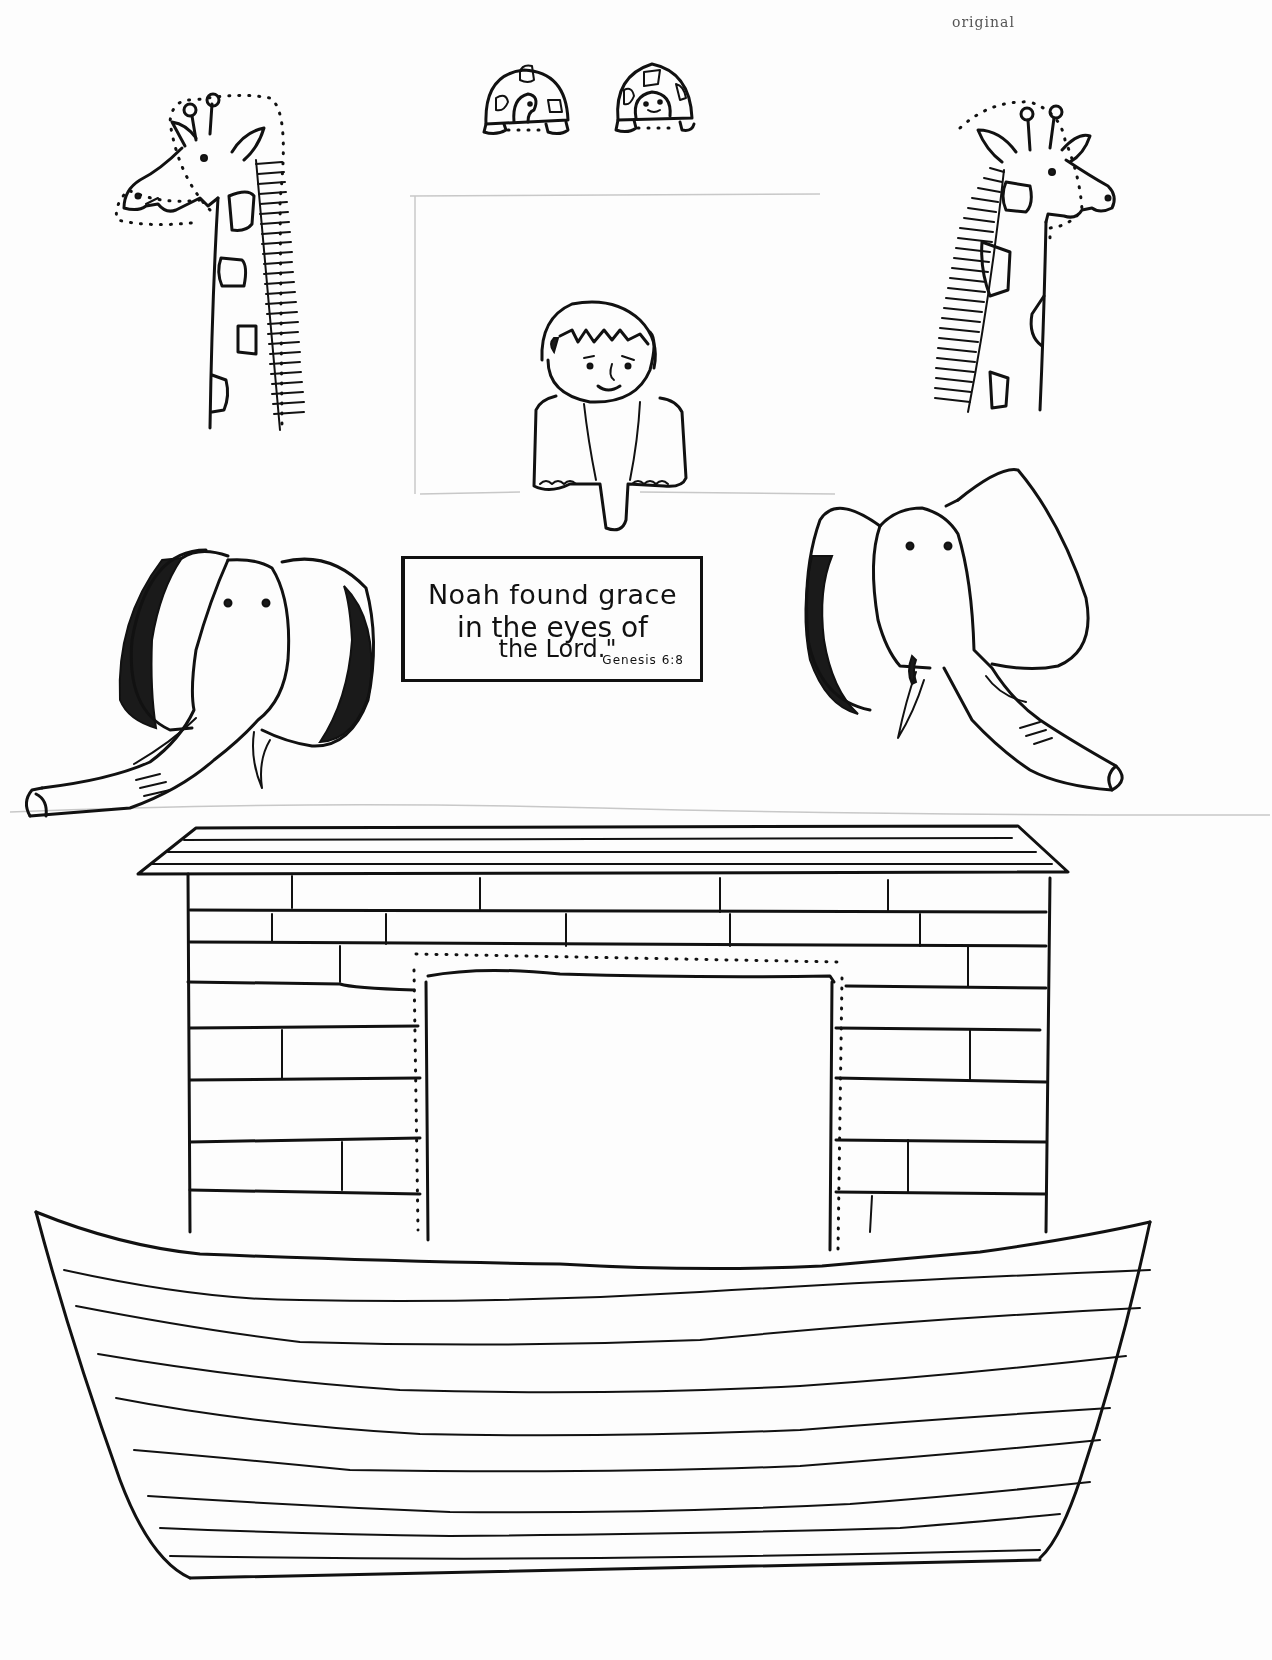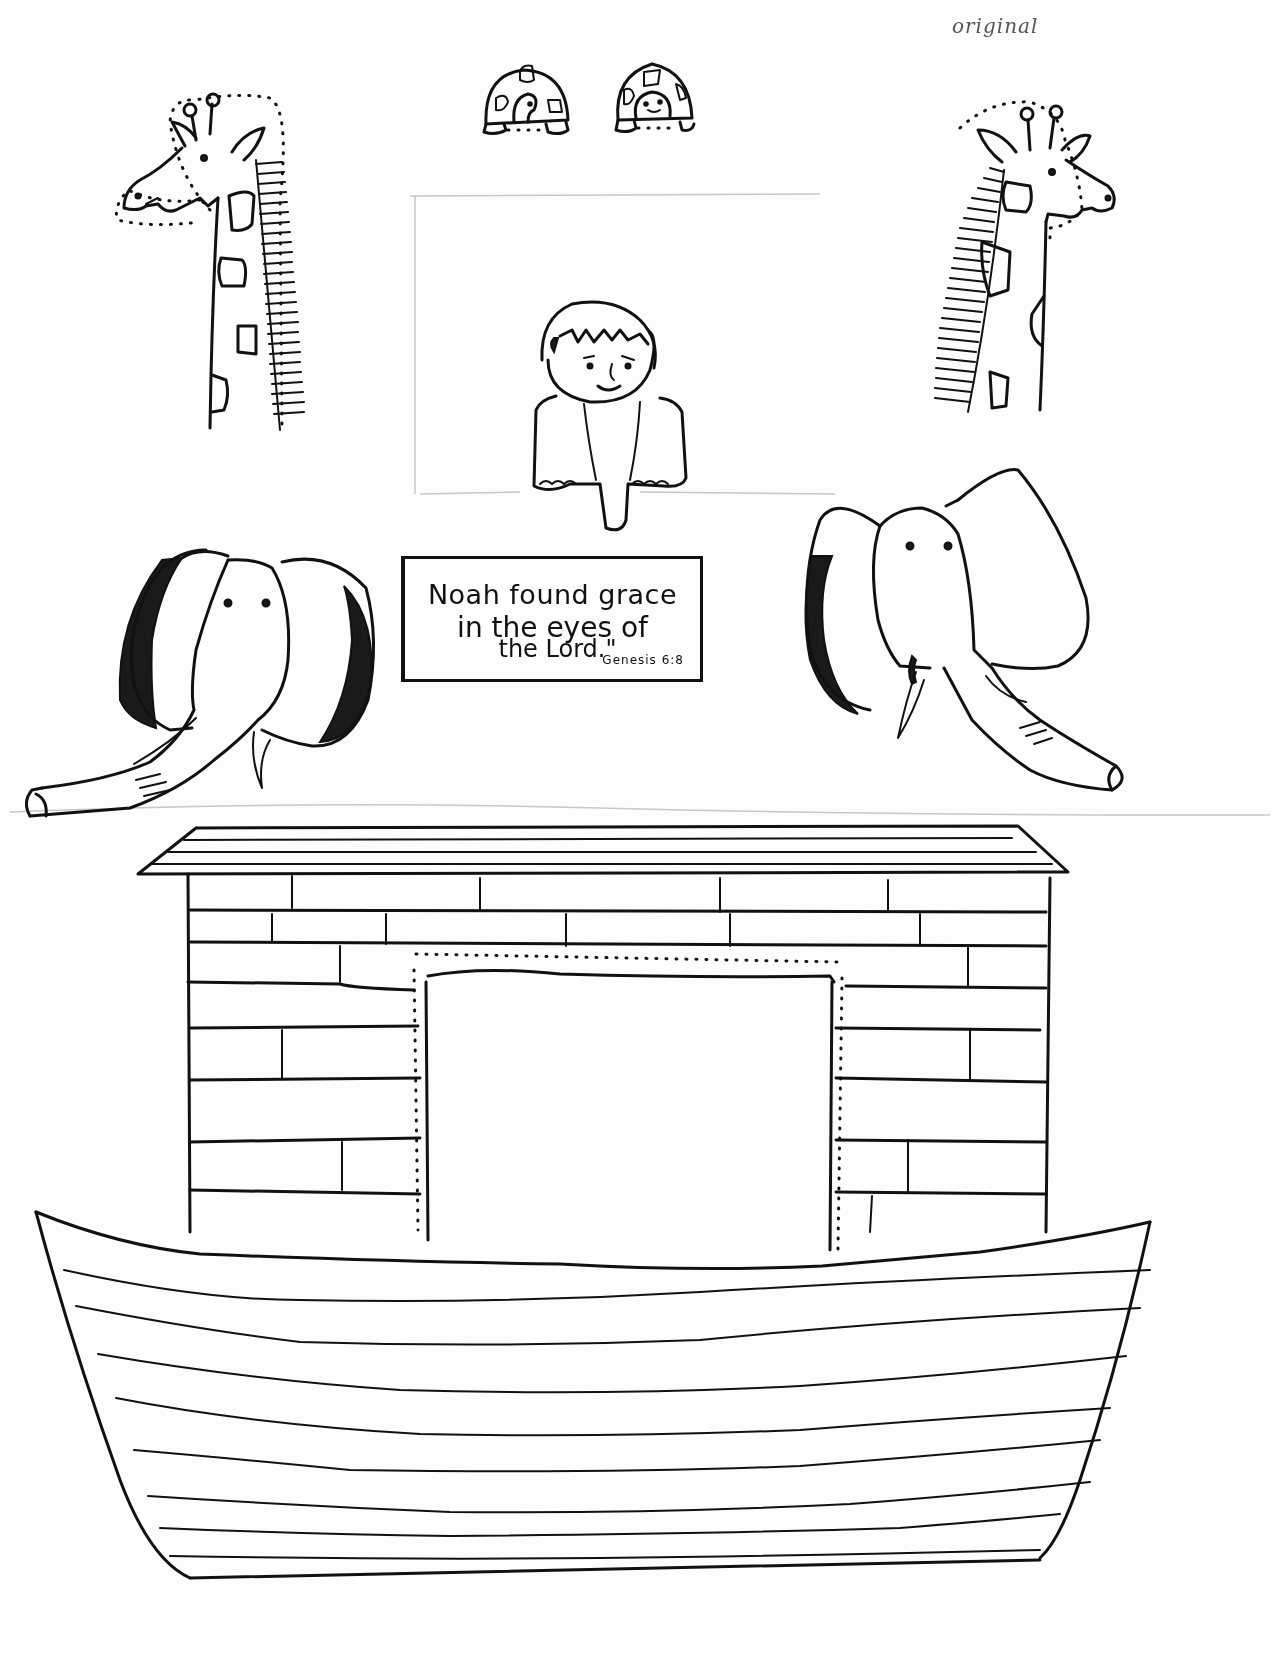--- a/index.html
+++ b/index.html
@@ -10,21 +10,21 @@
   .ink-thin { stroke: #111; stroke-width: 2; fill: none; stroke-linecap: round; stroke-linejoin: round; }
   .dots { stroke: #111; stroke-width: 3; fill: none; stroke-dasharray: 1 9; stroke-linecap: round; }
   .fold { stroke: #c8c8c8; stroke-width: 1.5; fill: none; }
   .fill-ink { fill: #1a1a1a; stroke: #111; stroke-width: 2; }
   .verse-box { position: absolute; left: 401px; top: 556px; width: 302px; height: 126px; border: 3px solid #111; border-left-width: 4px; box-sizing: border-box; padding-left: 32px; }
   .verse-line { position: absolute; left: 0; width: 100%; text-align: center; color: #111; font-family: "DejaVu Sans", sans-serif; }
   .verse-1 { top: 20px; font-size: 27px; letter-spacing: 0.5px; }
   .verse-2 { top: 52px; font-size: 28px; }
   .verse-3 { top: 76px; font-size: 24px; padding-left: 10px; box-sizing: border-box; }
   .verse-ref { position: absolute; right: 16px; bottom: 12px; font-size: 12px; color: #111; letter-spacing: 1px; }
-  .annotation { position: absolute; left: 952px; top: 14px; font-family: "DejaVu Serif", serif; font-style: italic; font-size: 20px; color: #555; letter-spacing: 1px; }
+  .annotation { position: absolute; left: 952px; top: 14px; font-family: "DejaVu Serif", serif; font-size: 14px; color: #555; letter-spacing: 1px; }
 </style>
 </head>
 <body>
 
 <div class="page">
 
   <div class="annotation">original</div>
 
   <svg class="art" width="1272" height="1660" viewBox="0 0 1272 1660" xmlns="http://www.w3.org/2000/svg">
 

